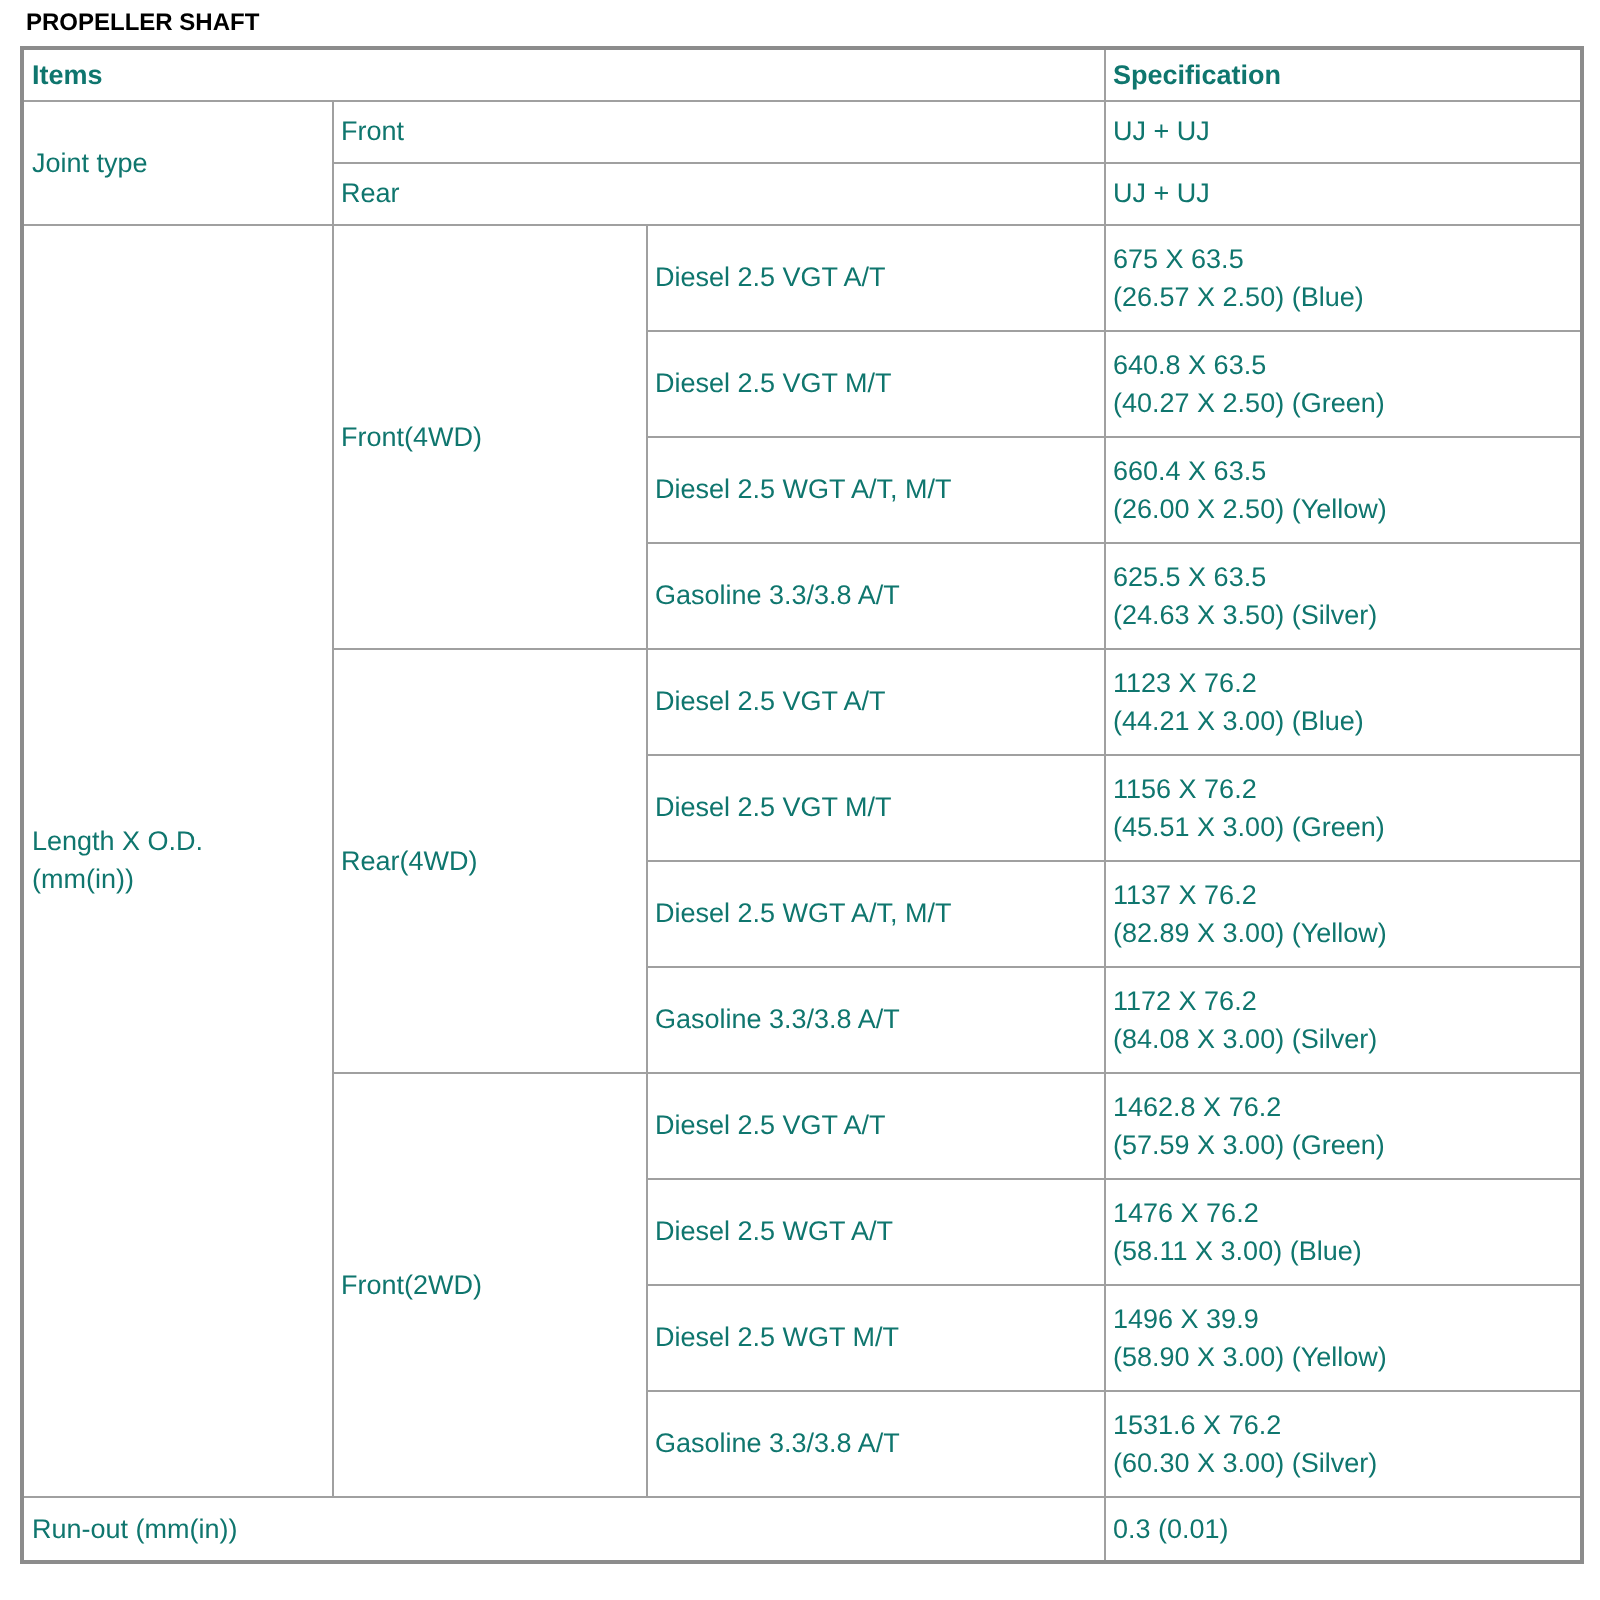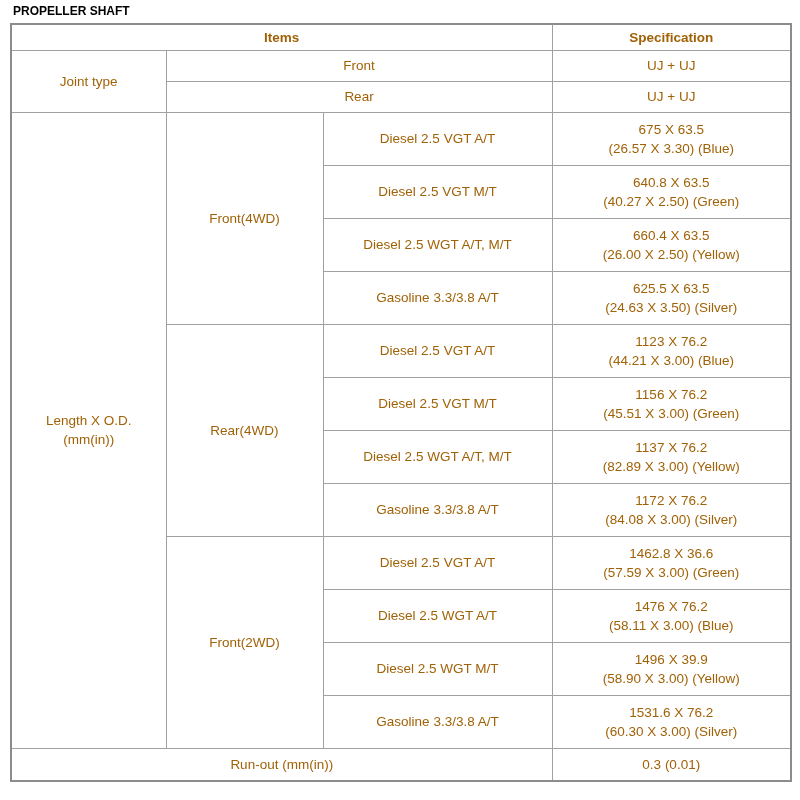--- a/index.html
+++ b/index.html
@@ -25,23 +25,23 @@
   }
   table.spec-table {
     border-collapse: collapse;
     table-layout: fixed;
     width: 780px;
     border: 2px solid #8c8c8c;
   }
   .spec-table th,
   .spec-table td {
     border: 1px solid #a0a0a0;
-    text-align: center;
+    text-align: left;
     vertical-align: middle;
-    color: #a16207;
+    color: #0f766e;
     font-size: 13.5px;
     font-weight: normal;
     padding: 0 4px;
     overflow: hidden;
   }
   .spec-table th {
     font-weight: bold;
   }
   tr.r-head   { height: 26px; }
   tr.r-joint  { height: 31px; }
@@ -81,21 +81,21 @@
 
     <tr class="r-data">
       <td rowspan="12" class="two-line">
         <span>Length X O.D.</span>
         <span>(mm(in))</span>
       </td>
       <td rowspan="4">Front(4WD)</td>
       <td>Diesel 2.5 VGT A/T</td>
       <td class="two-line">
         <span>675 X 63.5</span>
-        <span>(26.57 X 3.30) (Blue)</span>
+        <span>(26.57 X 2.50) (Blue)</span>
       </td>
     </tr>
     <tr class="r-data">
       <td>Diesel 2.5 VGT M/T</td>
       <td class="two-line">
         <span>640.8 X 63.5</span>
         <span>(40.27 X 2.50) (Green)</span>
       </td>
     </tr>
     <tr class="r-data">
@@ -140,21 +140,21 @@
       <td class="two-line">
         <span>1172 X 76.2</span>
         <span>(84.08 X 3.00) (Silver)</span>
       </td>
     </tr>
 
     <tr class="r-data">
       <td rowspan="4">Front(2WD)</td>
       <td>Diesel 2.5 VGT A/T</td>
       <td class="two-line">
-        <span>1462.8 X 36.6</span>
+        <span>1462.8 X 76.2</span>
         <span>(57.59 X 3.00) (Green)</span>
       </td>
     </tr>
     <tr class="r-data">
       <td>Diesel 2.5 WGT A/T</td>
       <td class="two-line">
         <span>1476 X 76.2</span>
         <span>(58.11 X 3.00) (Blue)</span>
       </td>
     </tr>

